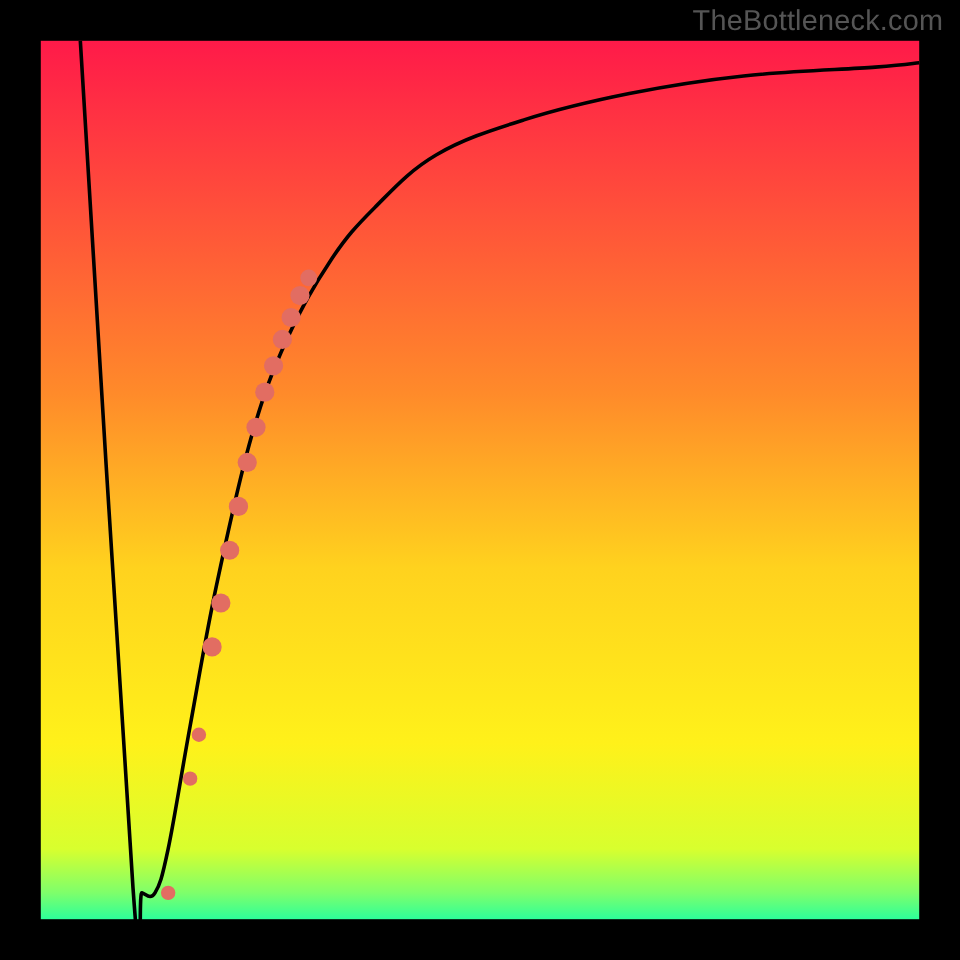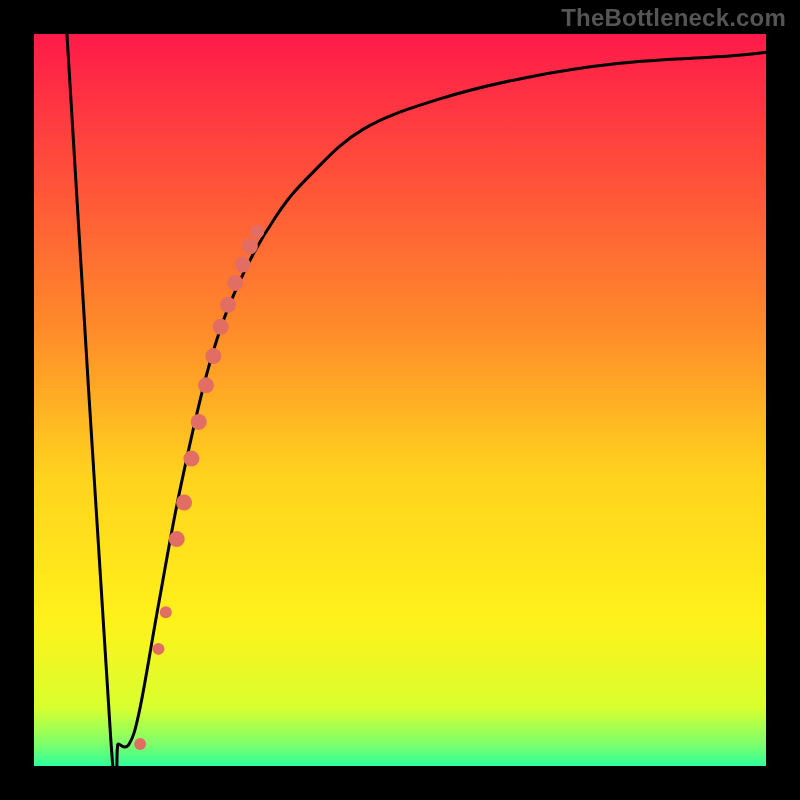--- a/index.html
+++ b/index.html
@@ -15,21 +15,21 @@
     position: relative;
     width: 800px;
     height: 800px;
     background: #000;
   }
   .watermark {
     position: absolute;
     top: 4px;
     right: 14px;
     font-size: 24px;
-    font-weight: 700;
+    font-weight: 400;
     color: #555;
     letter-spacing: 0.2px;
     pointer-events: none;
     user-select: none;
   }
   svg {
     position: absolute;
     left: 0;
     top: 0;
   }

